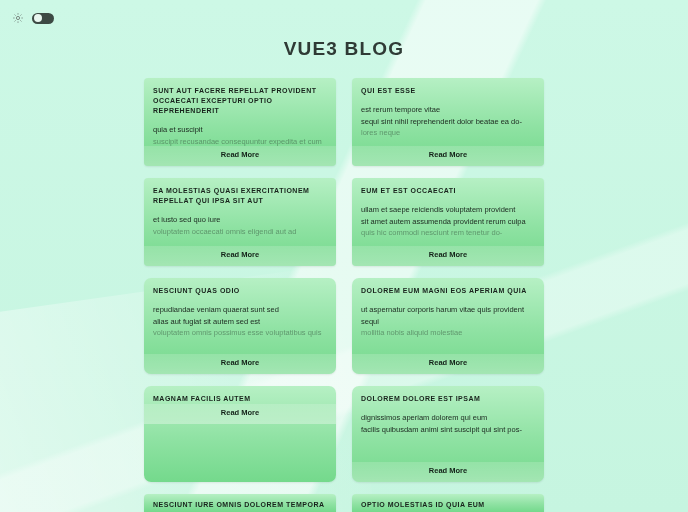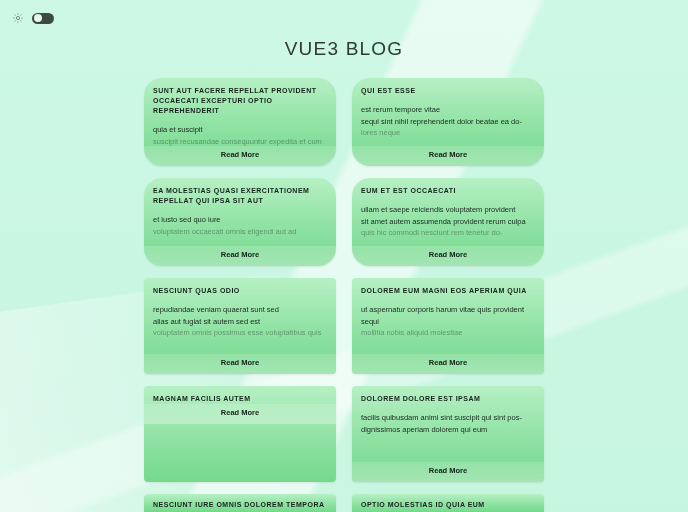--- a/index.html
+++ b/index.html
@@ -65,21 +65,21 @@
     border-radius: 50%;
     background: #e9f7f0;
   }
 
   h1.title {
     position: relative;
     margin: 2px 8px 18px;
     text-align: center;
     font-size: 19px;
     letter-spacing: 1.2px;
-    font-weight: normal;
+    font-weight: bold;
     color: #2f3a35;
   }
 
   .grid {
     position: relative;
     width: 400px;
     margin: 0 auto;
     display: grid;
     grid-template-columns: 1fr 1fr;
     gap: 12px 16px;
@@ -119,24 +119,24 @@
     text-align: center;
     font-size: 7.5px;
     font-weight: bold;
     color: #132118;
     padding: 4px 16px 7px;
     background: linear-gradient(180deg, rgba(255,255,255,0.16), rgba(255,255,255,0.34));
     cursor: pointer;
   }
   .card.short {
     height: 88px;
-    border-radius: 18px;
   }
   .card.tall {
     height: 96px;
+    border-radius: 7px;
   }
   .card.clipped {
     height: 18px;
     border-radius: 4px 4px 0 0;
   }
   .card.clipped .card-title { padding-top: 6px; }
 </style>
 </head>
 <body>
 
@@ -218,22 +218,22 @@
   </div>
 
   <div class="card tall">
     <div class="card-title">MAGNAM FACILIS AUTEM</div>
     <div class="card-footer">Read More</div>
   </div>
 
   <div class="card tall">
     <div class="card-title">DOLOREM DOLORE EST IPSAM</div>
     <div class="card-body">
+      <div>dignissimos aperiam dolorem qui eum</div>
       <div>facilis quibusdam animi sint suscipit qui sint pos-</div>
-      <div>dignissimos aperiam dolorem qui eum</div>
     </div>
     <div class="card-footer">Read More</div>
   </div>
 
   <div class="card clipped">
     <div class="card-title">NESCIUNT IURE OMNIS DOLOREM TEMPORA ET</div>
   </div>
 
   <div class="card clipped">
     <div class="card-title">OPTIO MOLESTIAS ID QUIA EUM</div>

